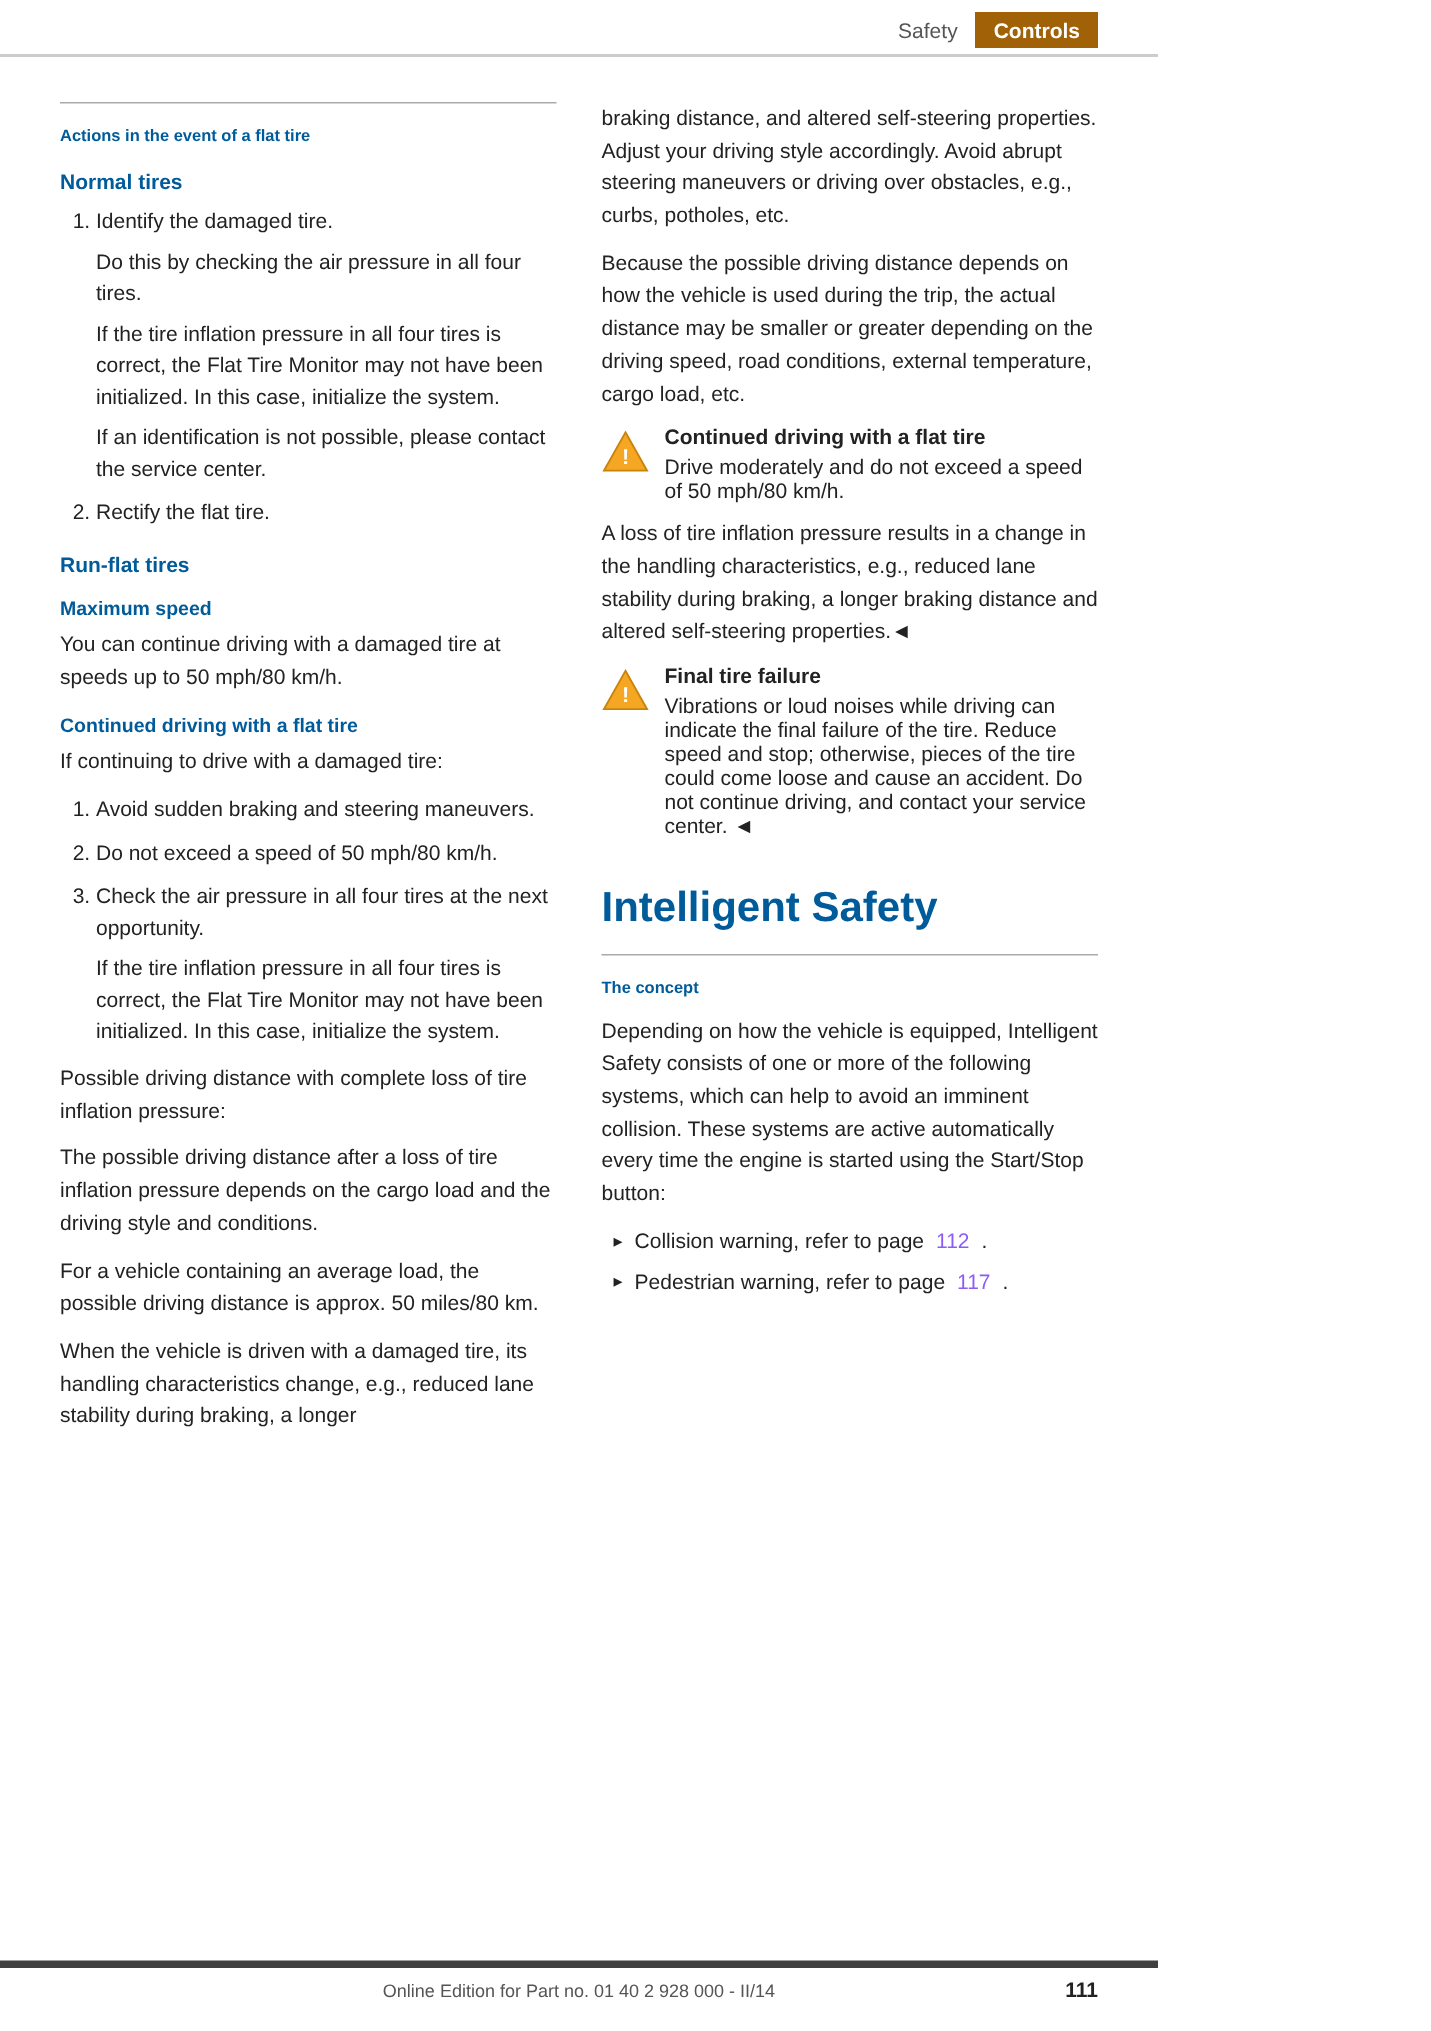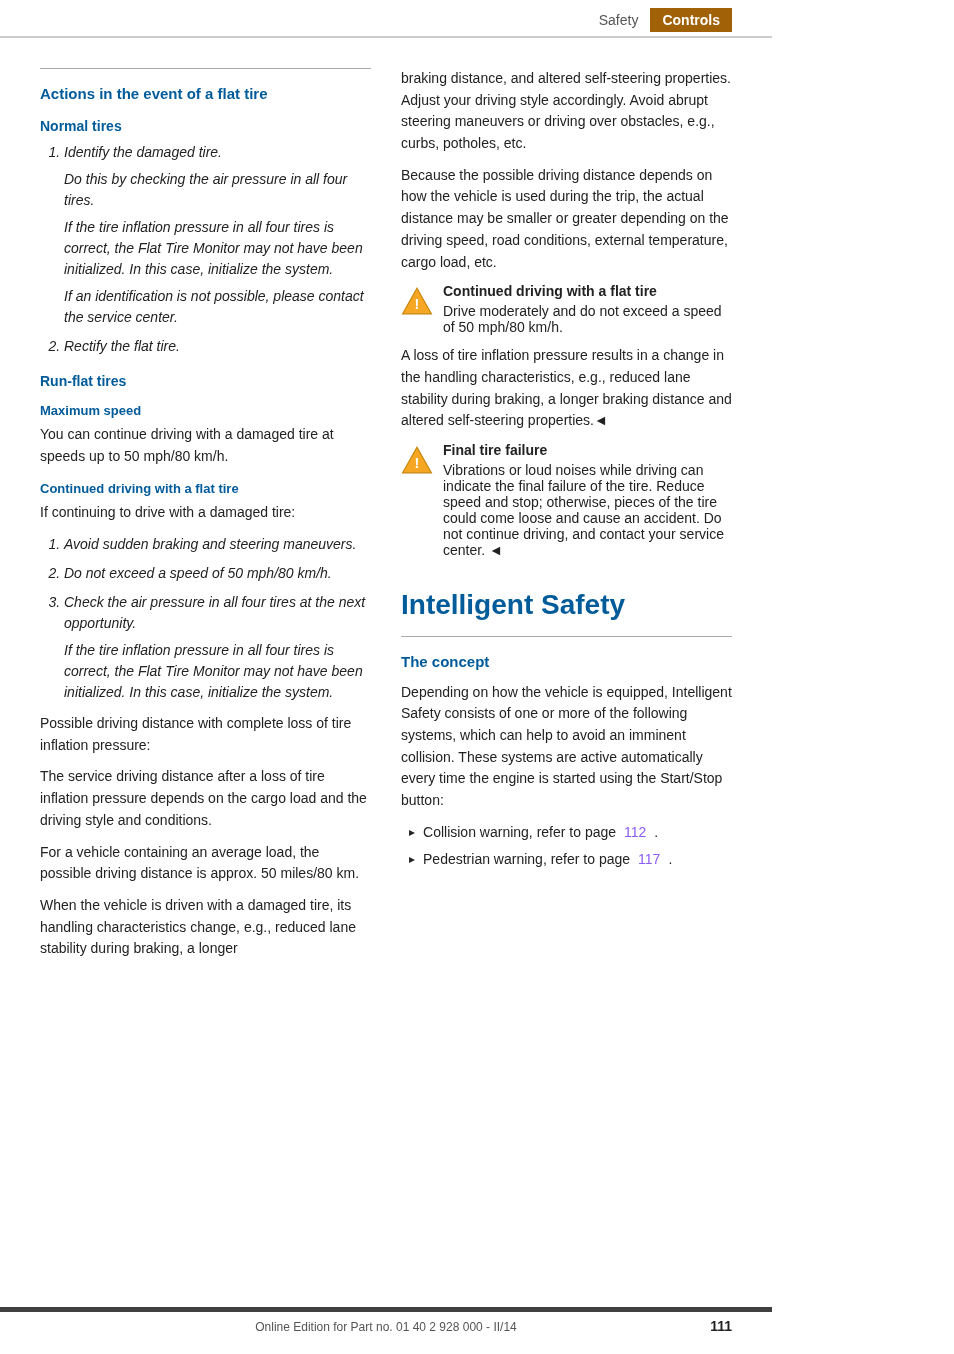--- a/index.html
+++ b/index.html
@@ -48,21 +48,21 @@
       flex: 1;
       max-width: 440px;
     }
     .col-right {
       flex: 1;
       max-width: 440px;
     }
     
     .section-title {
       color: #005b9a;
-      font-size: 15px;
+      font-size: 11px;
       font-weight: bold;
       margin-bottom: 12px;
       margin-top: 4px;
     }
     .sub-title {
       color: #005b9a;
       font-size: 14px;
       font-weight: bold;
       margin-bottom: 8px;
       margin-top: 16px;
@@ -75,21 +75,20 @@
       margin-top: 14px;
     }
     
     ol.main-list {
       padding-left: 24px;
       margin-bottom: 10px;
     }
     ol.main-list > li {
       margin-bottom: 8px;
       line-height: 1.5;
-      font-style: italic;
     }
     ol.main-list > li .sub-text {
       margin-top: 6px;
       padding-left: 0px;
       display: block;
       line-height: 1.5;
       color: #222;
     }
     
     ul.bullet-list {
@@ -219,21 +218,21 @@
       <ol class="main-list">
         <li>Avoid sudden braking and steering maneuvers.</li>
         <li>Do not exceed a speed of 50 mph/80 km/h.</li>
         <li>
           <span>Check the air pressure in all four tires at the next opportunity.</span>
           <span class="sub-text">If the tire inflation pressure in all four tires is correct, the Flat Tire Monitor may not have been initialized. In this case, initialize the system.</span>
         </li>
       </ol>
 
       <p>Possible driving distance with complete loss of tire inflation pressure:</p>
-      <p>The service driving distance after a loss of tire inflation pressure depends on the cargo load and the driving style and conditions.</p>
+      <p>The possible driving distance after a loss of tire inflation pressure depends on the cargo load and the driving style and conditions.</p>
       <p>For a vehicle containing an average load, the possible driving distance is approx. 50 miles/80 km.</p>
       <p>When the vehicle is driven with a damaged tire, its handling characteristics change, e.g., reduced lane stability during braking, a longer</p>
     </div>
 
     <div class="col-right">
       <p>braking distance, and altered self-steering properties. Adjust your driving style accordingly. Avoid abrupt steering maneuvers or driving over obstacles, e.g., curbs, potholes, etc.</p>
       <p>Because the possible driving distance depends on how the vehicle is used during the trip, the actual distance may be smaller or greater depending on the driving speed, road conditions, external temperature, cargo load, etc.</p>
 
       <div class="warning-box">
         <div class="warning-icon">

